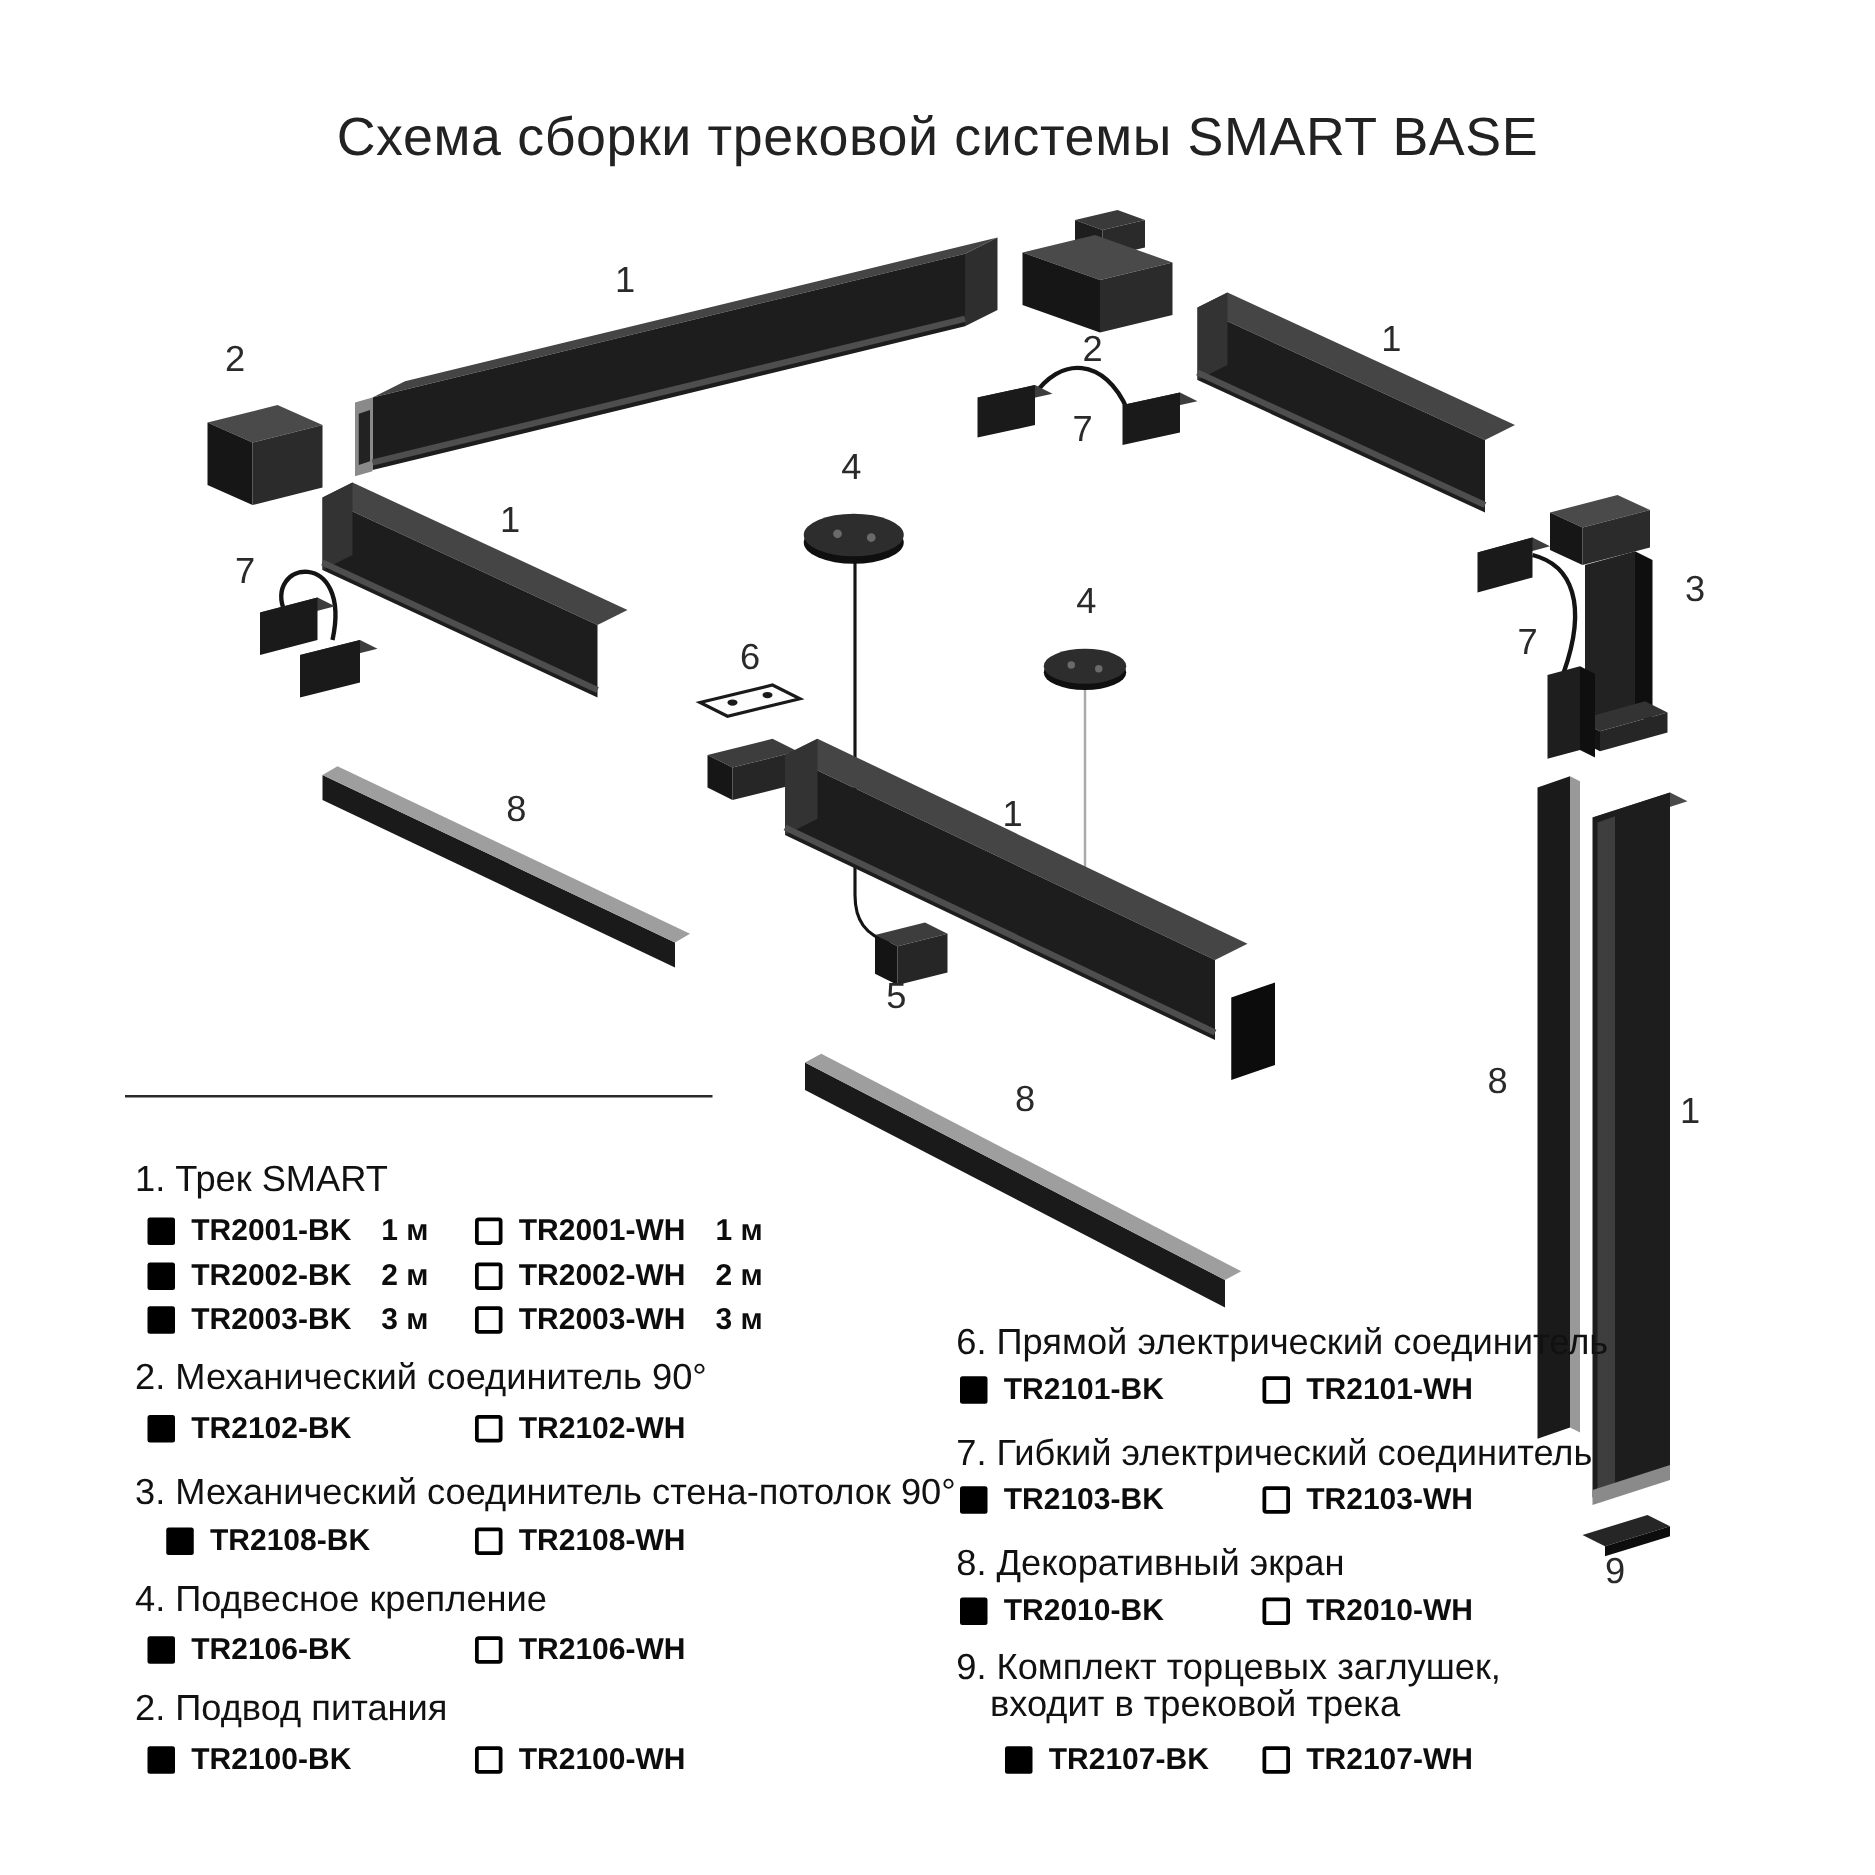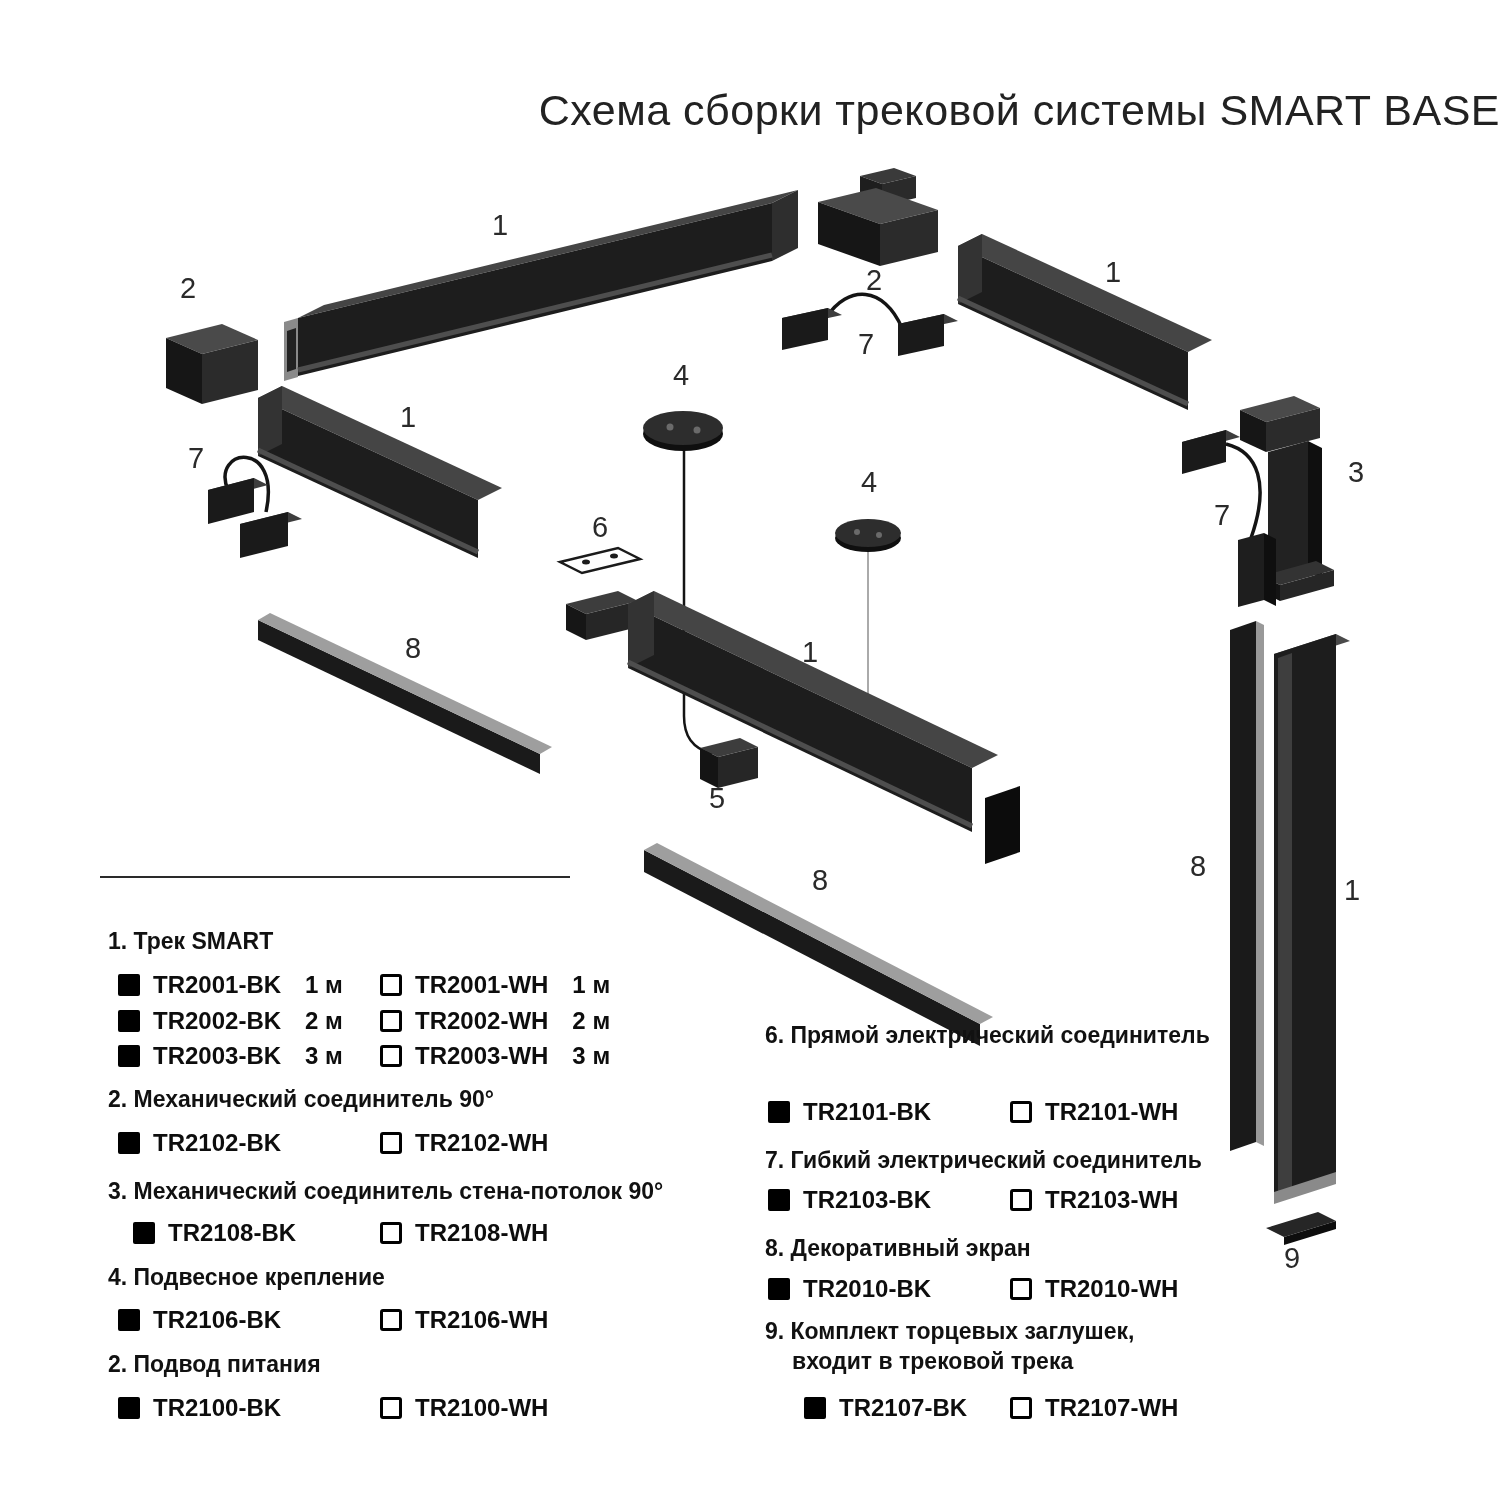--- a/index.html
+++ b/index.html
@@ -2,30 +2,30 @@
 <html><head>
 <meta charset="utf-8">
 <style>
   html,body{margin:0;padding:0;}
   body{
     width:1500px;height:1500px;position:relative;overflow:hidden;
     background:#ffffff;color:#1a1a1a;
     font-family:"Liberation Sans", sans-serif;
   }
   .title{
-    position:absolute;top:86px;left:0;width:100%;text-align:right;
+    position:absolute;top:86px;left:0;width:100%;text-align:center;
     font-size:43px;font-weight:400;color:#222;letter-spacing:.5px;
   }
   svg.diagram{position:absolute;top:0;left:0;}
   .callout{
     position:absolute;transform:translate(-50%,-50%);
     font-size:29px;color:#2a2a2a;font-weight:400;
   }
   .sep{position:absolute;left:100px;top:876px;width:470px;height:2px;background:#2a2a2a;}
-  .heading{position:absolute;font-size:23px;color:#111;white-space:nowrap;font-weight:bold;}
+  .heading{position:absolute;font-size:29px;color:#111;white-space:nowrap;}
   .entry{position:absolute;display:flex;align-items:center;white-space:nowrap;height:26px;}
   .swatch{width:22px;height:22px;border-radius:2px;flex:0 0 auto;}
   .swatch.bk{background:#000;}
   .swatch.wh{background:#fff;border:3px solid #000;border-radius:3px;width:16px;height:16px;}
   .code{font-weight:700;font-size:24px;margin-left:13px;color:#0d0d0d;}
   .len{font-weight:700;font-size:24px;margin-left:24px;color:#0d0d0d;}
 </style>
 </head>
 <body>
 
@@ -263,21 +263,21 @@
 <div class="heading" style="left:108px;top:1351px">2. Подвод питания</div>
 <div class="entry" style="left:118px;top:1395px">
   <span class="swatch bk"></span>
   <span class="code">TR2100-BK</span>
 </div>
 <div class="entry" style="left:380px;top:1395px">
   <span class="swatch wh"></span>
   <span class="code">TR2100-WH</span>
 </div>
 
-<div class="heading" style="left:765px;top:1022px">6. Прямой электрический соединитель</div>
+<div class="heading" style="left:765px;top:1058px">6. Прямой электрический соединитель</div>
 <div class="entry" style="left:768px;top:1099px">
   <span class="swatch bk"></span>
   <span class="code">TR2101-BK</span>
 </div>
 <div class="entry" style="left:1010px;top:1099px">
   <span class="swatch wh"></span>
   <span class="code">TR2101-WH</span>
 </div>
 
 <div class="heading" style="left:765px;top:1147px">7. Гибкий электрический соединитель</div>

